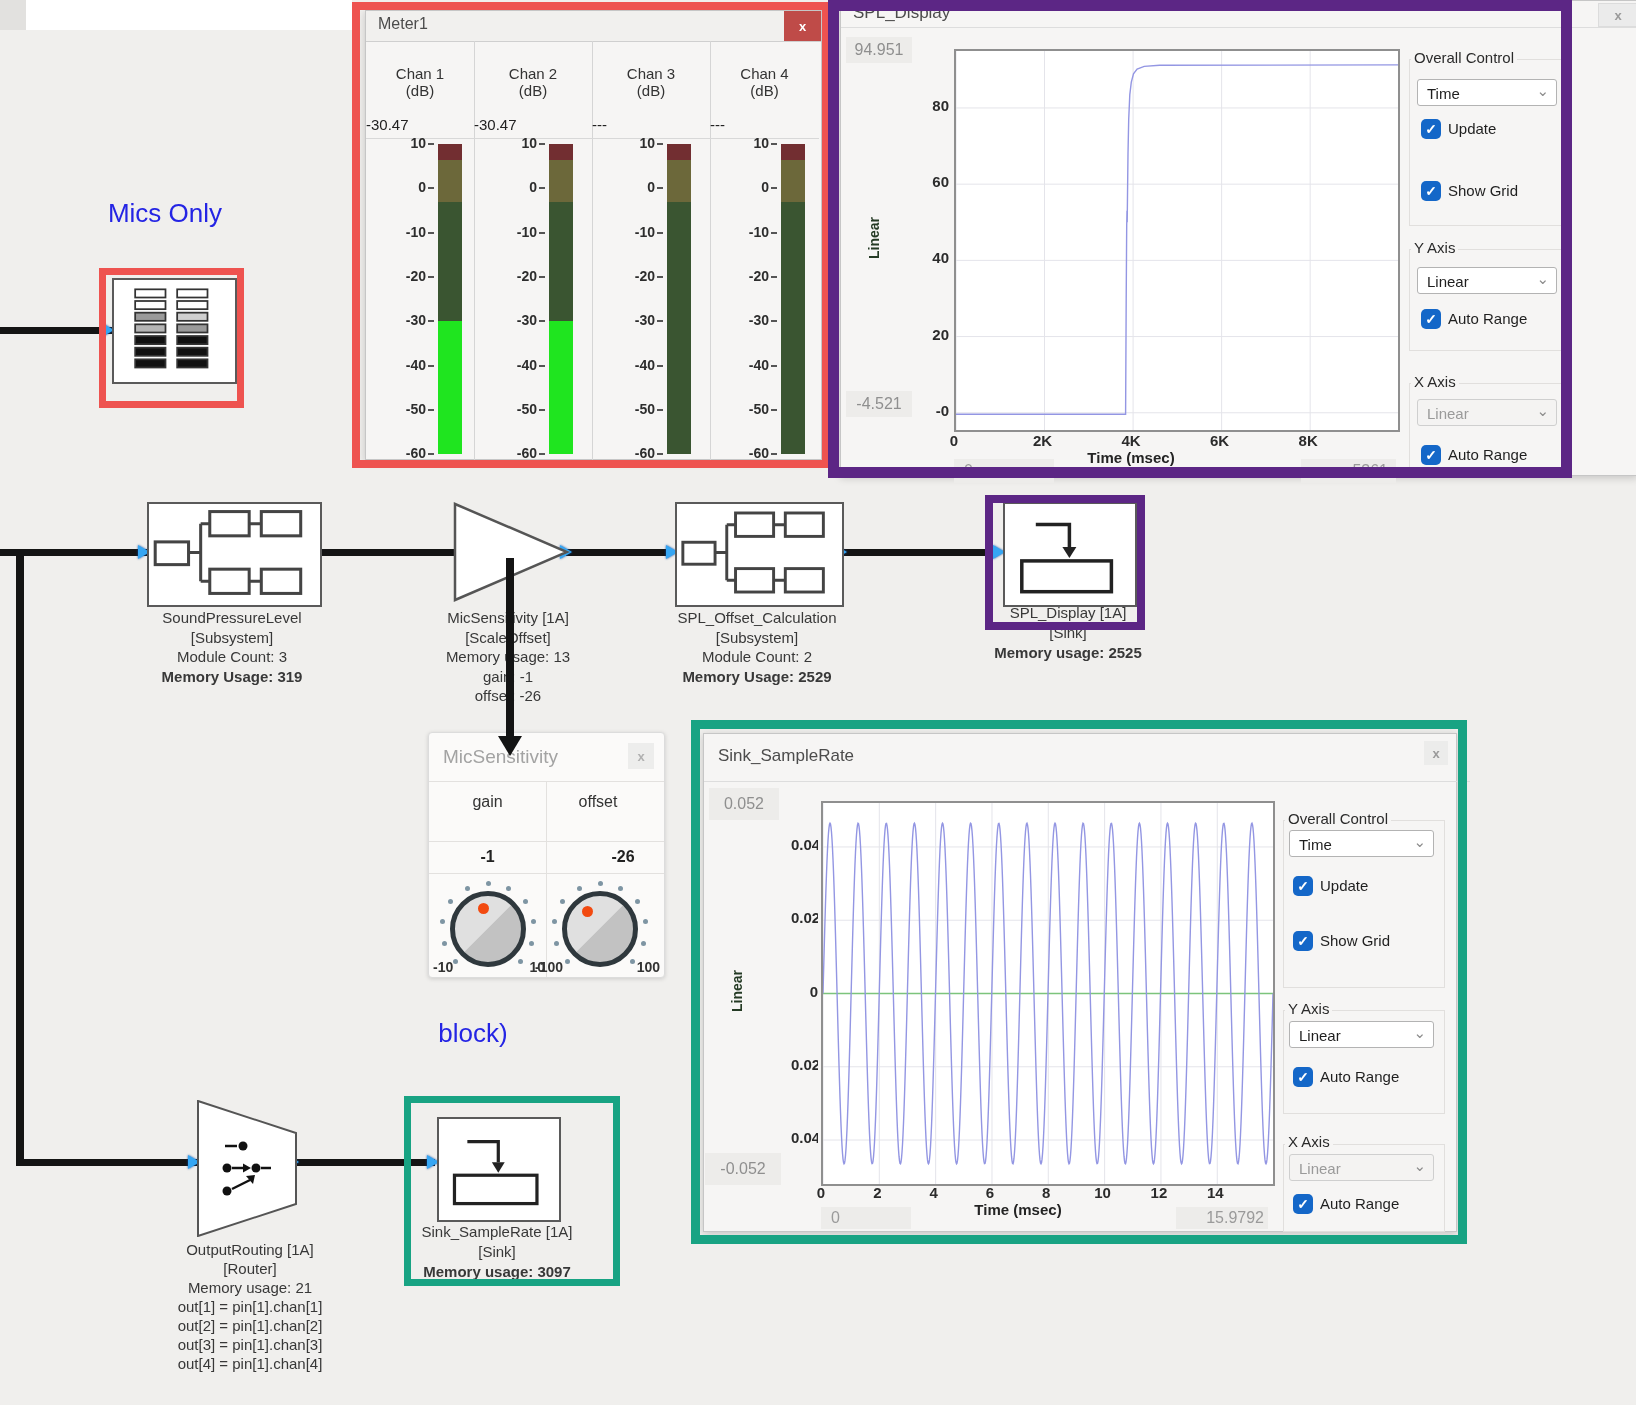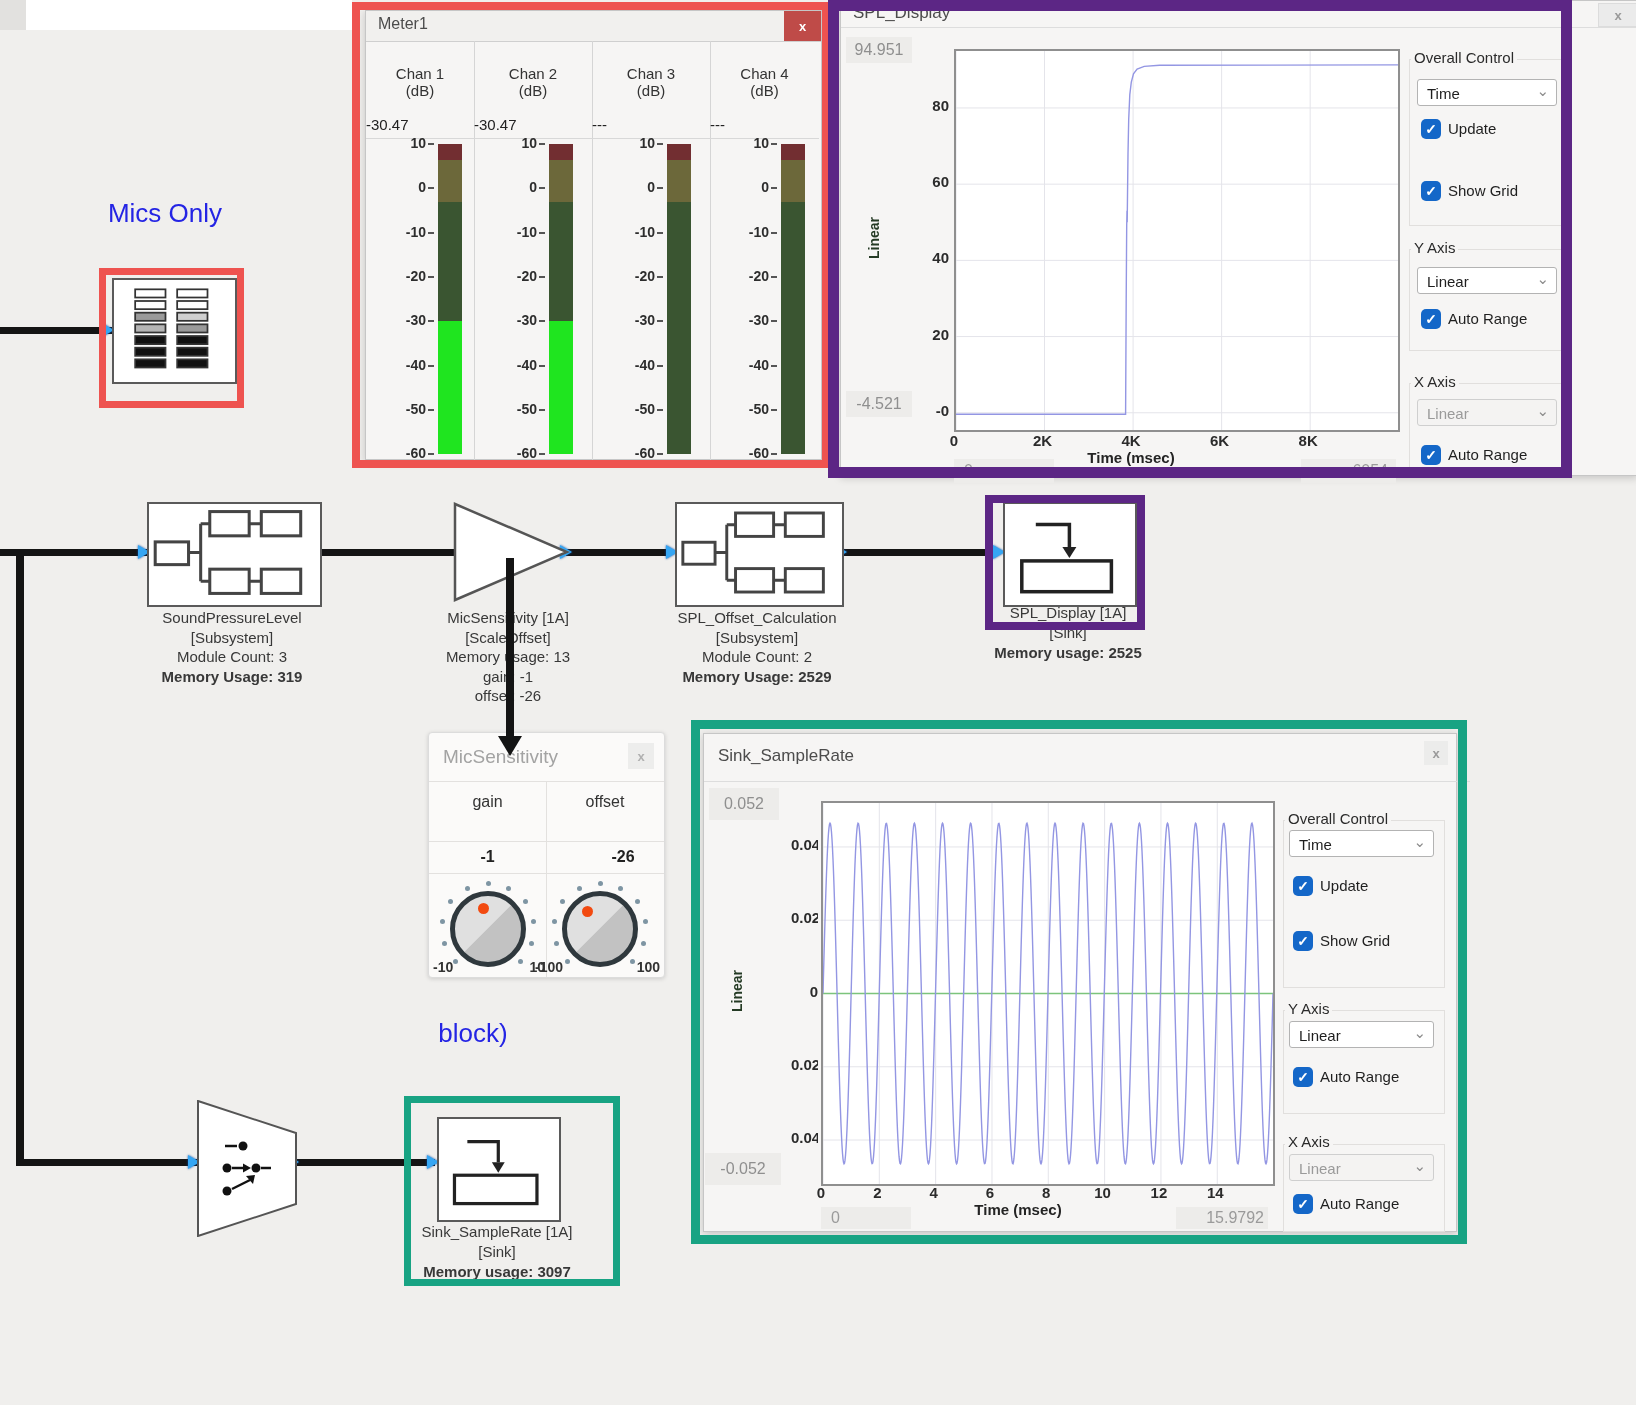--- a/index.html
+++ b/index.html
@@ -205,20 +205,29 @@
           <line x1="35" y1="68" x2="48" y2="68"></line>
         <polygon points="46,63.5 46,72.5 54,68" stroke="none"></polygon>
         <circle cx="59" cy="68" r="4.5" stroke="none"></circle>
           <line x1="64" y1="68" x2="74" y2="68"></line>
         <circle cx="30" cy="91" r="4.5" stroke="none"></circle>
           <line x1="35" y1="89" x2="53" y2="80"></line>
         <polygon points="49,76 56,84 58,75" stroke="none"></polygon>
       </g>
     </svg>
   </div>
+  <div class="blabels" style="left:120px;top:1240px;width:260px;line-height:19px;">
+    <div>OutputRouting [1A]</div>
+    <div>[Router]</div>
+    <div>Memory usage: 21</div>
+    <div>out[1] = pin[1].chan[1]</div>
+    <div>out[2] = pin[1].chan[2]</div>
+    <div>out[3] = pin[1].chan[3]</div>
+    <div>out[4] = pin[1].chan[4]</div>
+  </div>
 
   <div class="block" style="left:437px;top:1117px;width:120px;height:101px;">
     <svg width="116" height="97" viewBox="0 0 90 64">
       <path d="M22,12 H46 V28" fill="none" stroke="#222" stroke-width="2.5"></path>
       <polygon points="41,28 51,28 46,36" fill="#222"></polygon>
       <rect x="12" y="38" width="64" height="22" fill="#fff" stroke="#222" stroke-width="2.5"></rect>
     </svg>
   </div>
   <div class="blabels" style="left:387px;top:1222px;width:220px;line-height:20px;">
     <div>Sink_SampleRate [1A]</div>
@@ -400,21 +409,21 @@
       </div>
     <div class="xtickwrap" id="spl-xticks" style="left:113px;top:431px;width:442px;height:18px;">
         <div class="xtick" style="left: 0px;">0</div>
         <div class="xtick" style="left: 88.5417px;">2K</div>
         <div class="xtick" style="left: 177.083px;">4K</div>
         <div class="xtick" style="left: 265.625px;">6K</div>
         <div class="xtick" style="left: 354.167px;">8K</div>
       </div>
     <div class="xaxis-label" style="left:113px;top:448px;width:354px;">Time (msec)</div>
     <div class="rangebox" style="left:113px;top:458px;width:100px;height:24px;padding-left:10px;box-sizing:border-box;">0</div>
-    <div class="rangebox" style="left:460px;top:458px;width:95px;height:24px;text-align:right;padding-right:8px;box-sizing:border-box;">6054</div>
+    <div class="rangebox" style="left:460px;top:458px;width:95px;height:24px;text-align:right;padding-right:8px;box-sizing:border-box;">5361</div>
 
     <div class="group" style="left:568px;top:58px;width:160px;height:165px;"></div>
     <div class="glabel" style="left:570px;top:48px;">Overall Control</div>
     <div class="dropdown" style="left:576px;top:78px;width:140px;">
       <span>Time</span>
       <span class="chev">⌄</span>
     </div>
     <div class="cbrow" style="left:580px;top:118px;">
       <div class="cb"></div>
       <div class="cblabel">Update</div>
@@ -450,21 +459,21 @@
 
   <div class="kpanel" style="left:428px;top:732px;width:235px;height:244px;">
     <div class="wtitle" style="left:14px;top:13px;font-size:19px;color:#a3a3a3;">MicSensitivity</div>
     <div class="closebtn" style="right:10px;top:10px;width:26px;height:26px;background:#ededec;color:#b0b0b0;">x</div>
     <div class="kdivider-h" style="top:48px;"></div>
     <div class="kdivider-v" style="left:117px;top:48px;height:196px;"></div>
     <div class="kdivider-h" style="top:108px;"></div>
     <div class="kdivider-h" style="top:140px;"></div>
 
     <div class="khead" style="left:0;width:117px;">gain</div>
-    <div class="khead" style="left:117px;width:118px;">offset</div>
+    <div class="khead" style="left:110px;width:118px;">offset</div>
     <div class="kval" style="left:0;width:117px;">-1</div>
     <div class="kval" style="left:131px;width:126px;">-26</div>
 
     <div class="knob" style="left:7px;top:144px;">
         <div class="kcircle"></div>
         <div class="kdot" style="left: 16.9731px; top: 82.0269px;"></div>
         <div class="kdot" style="left: 5.7514px; top: 63.7148px;"></div>
         <div class="kdot" style="left: 4.06634px; top: 42.304px;"></div>
         <div class="kdot" style="left: 12.2852px; top: 22.4619px;"></div>
         <div class="kdot" style="left: 28.6164px; top: 8.5137px;"></div>

